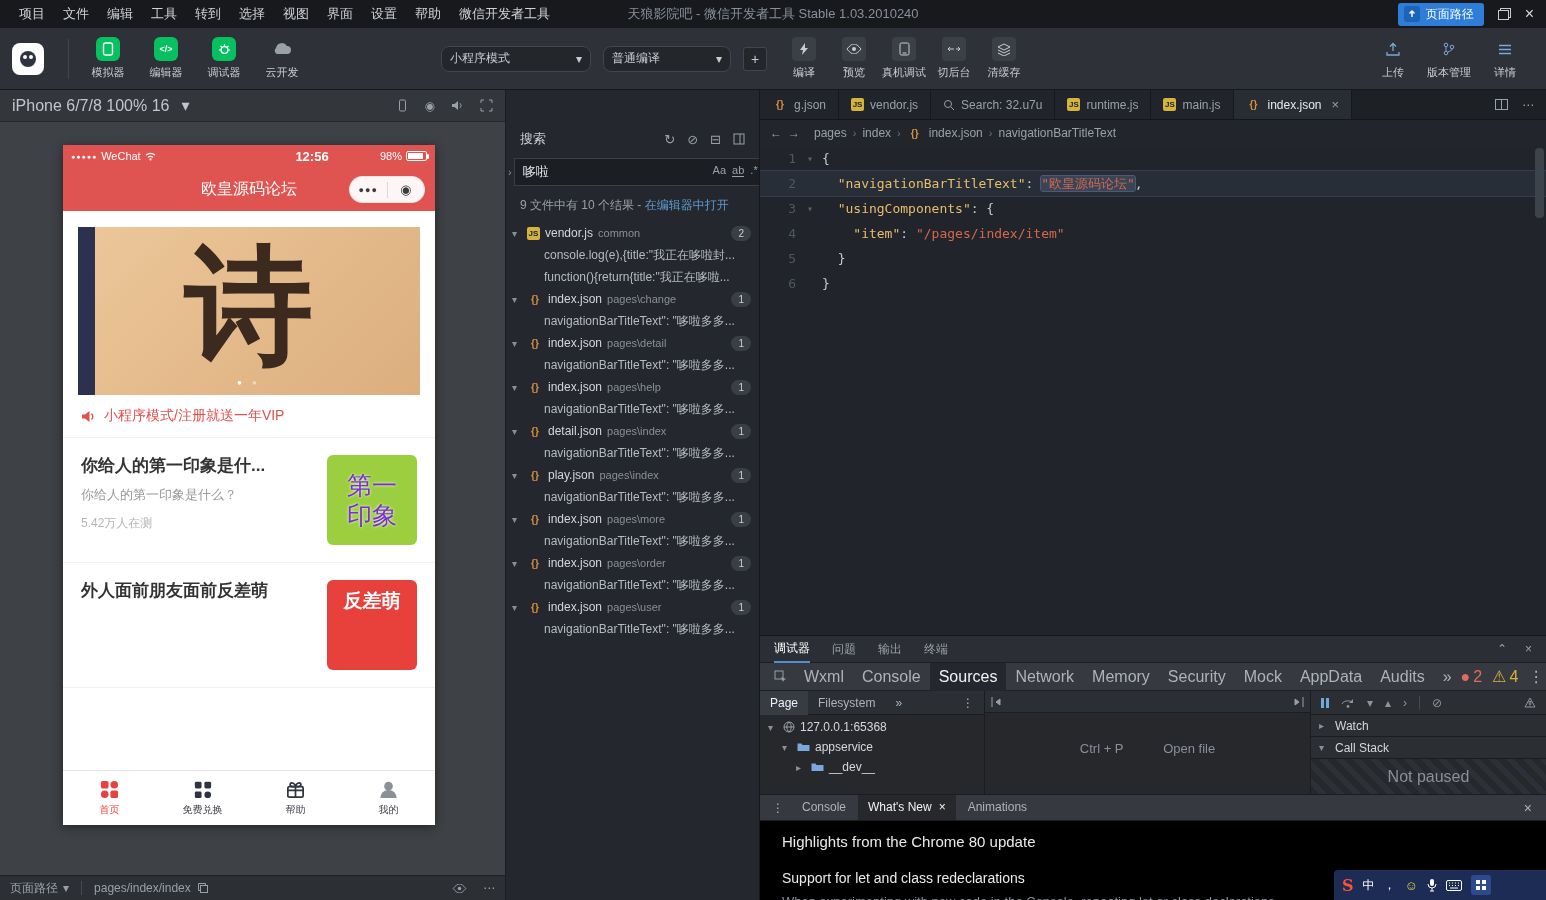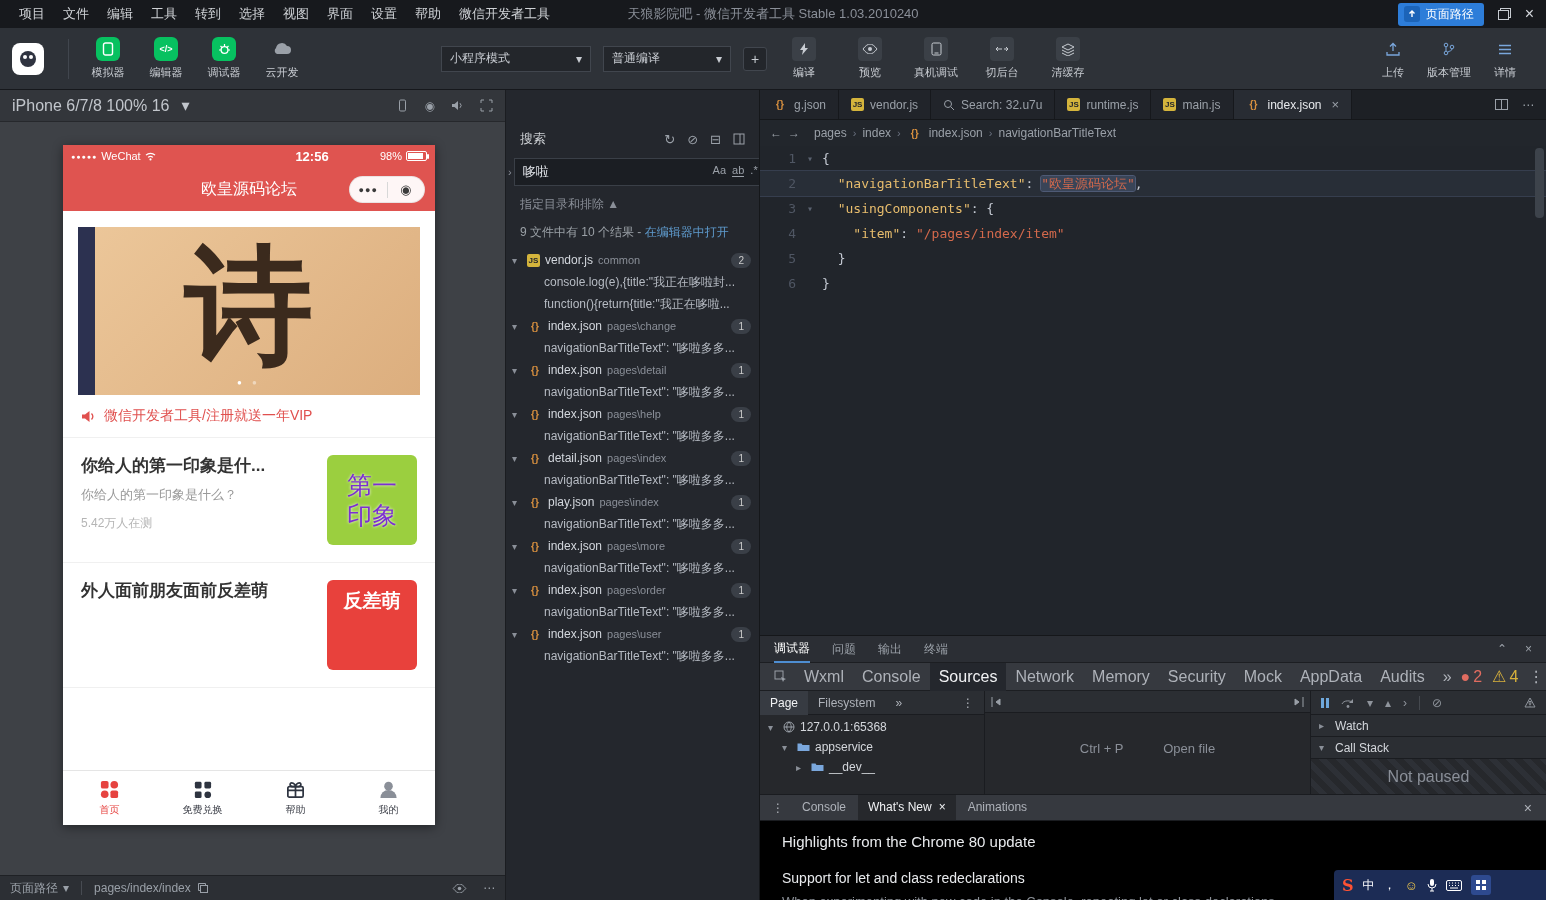--- a/index.html
+++ b/index.html
@@ -22,24 +22,24 @@
 
 
 .toolbar{position:absolute;left:0;top:28px;width:1546px;height:62px;background:#2e3238;display:flex;align-items:center;border-bottom:1px solid #16181c}
 .logo{width:32px;height:32px;border-radius:8px;background:#fff;margin:0 14px 0 12px;display:flex;align-items:center;justify-content:center;overflow:hidden}
 .vsep{width:1px;height:40px;background:#41464e;margin:0 10px}
 .toolbtn{width:58px;display:flex;flex-direction:column;align-items:center;gap:4px;font-size:11px;color:#c8ccd2}
 .toolbtn .tic{width:24px;height:24px;border-radius:6px;display:flex;align-items:center;justify-content:center;font-weight:bold;color:#fff;font-size:9px}
 .tic.green{background:#07c160}
 .tic.plain{background:transparent}
 .selects{display:flex;align-items:center;gap:12px;margin-left:130px}
-.select{height:26px;background:#23262b;border:1px solid #41464e;border-radius:0;display:flex;align-items:center;justify-content:space-between;padding:0 8px;color:#c8ccd2;font-size:12px}
+.select{height:26px;background:#23262b;border:1px solid #41464e;border-radius:8px;display:flex;align-items:center;justify-content:space-between;padding:0 8px;color:#c8ccd2;font-size:12px}
 .select.w1{width:150px}.select.w2{width:128px}
 .plusbtn{width:24px;height:24px;border:1px solid #41464e;border-radius:3px;background:#23262b;display:flex;align-items:center;justify-content:center;font-size:14px;color:#c8ccd2}
-.actions{display:flex;align-items:center;gap:20px;margin-left:14px}
+.actions{display:flex;align-items:center;gap:4px;margin-left:14px}
 .actbtn{min-width:46px;display:flex;flex-direction:column;align-items:center;gap:4px;font-size:11px;color:#c8ccd2}
 .actbtn .aic{width:24px;height:24px;border-radius:4px;background:#3b4047;display:flex;align-items:center;justify-content:center;color:#c8ccd2}
 .tb-right{margin-left:auto;display:flex;align-items:flex-start;gap:10px;padding-right:18px}
 .tb-right .actbtn .aic{background:transparent;color:#7aa7dc}
 
 
 .main{position:absolute;left:0;top:90px;width:1546px;bottom:0}
 .sim-panel{position:absolute;left:0;top:0;width:505px;bottom:0;background:#3e4146}
 .device-bar{height:32px;background:#33363b;display:flex;align-items:center;padding:0 12px;color:#c2c6cc;border-bottom:1px solid #26282c}
 .device-bar .dlabel{font-size:16px;display:flex;align-items:center;gap:12px}
@@ -386,21 +386,21 @@
             <div class="car-strip"></div>
             <div class="car-char">诗</div>
             <div class="car-dots"><span>●</span> <span class="dim">●</span></div>
           </div>
 
           <div class="notice">
             <svg class="icsvg" width="15" height="13" viewBox="0 0 15 13">
                 <path d="M1 4.5v4h3L8.5 12V1L4 4.5z" fill="#e0504e"></path>
                 <path d="M10.5 3.5a4.5 4.5 0 0 1 0 6" stroke="#e0504e" fill="none" stroke-width="1.3"></path>
               </svg>
-            <span>微信开发者工具/注册就送一年VIP</span>
+            <span>小程序模式/注册就送一年VIP</span>
           </div>
 
 
           <div class="card">
             <div class="card-txt">
               <h3>你给人的第一印象是什...</h3>
               <p>你给人的第一印象是什么？</p>
               <div class="cnum">5.42万人在测</div>
             </div>
             <div class="card-img img2">
@@ -499,21 +499,20 @@
         <span class="sp-caret">›</span>
         <span class="sp-inputwrap">
           <input class="sp-input" value="哆啦" style="">
           <span class="sp-inicons">
             <span>Aa</span>
             <span class="w">ab</span>
             <span>.*</span>
           </span>
         </span>
       </div>
-      <div class="sp-dir">指定目录和排除 ▲</div>
       <div class="sp-summary"><span>9 文件中有 10 个结果 - </span><span class="sp-link">在编辑器中打开</span></div>
 
       <div class="sr-group">
         <span class="tw">▾</span>
         <span class="fic js">JS</span>
         <span class="fn">vendor.js</span>
         <span class="fp">common</span>
         <span class="cnt">2</span>
       </div>
       <div class="sr-match">console.log(e),{title:"我正在哆啦封...</div>

